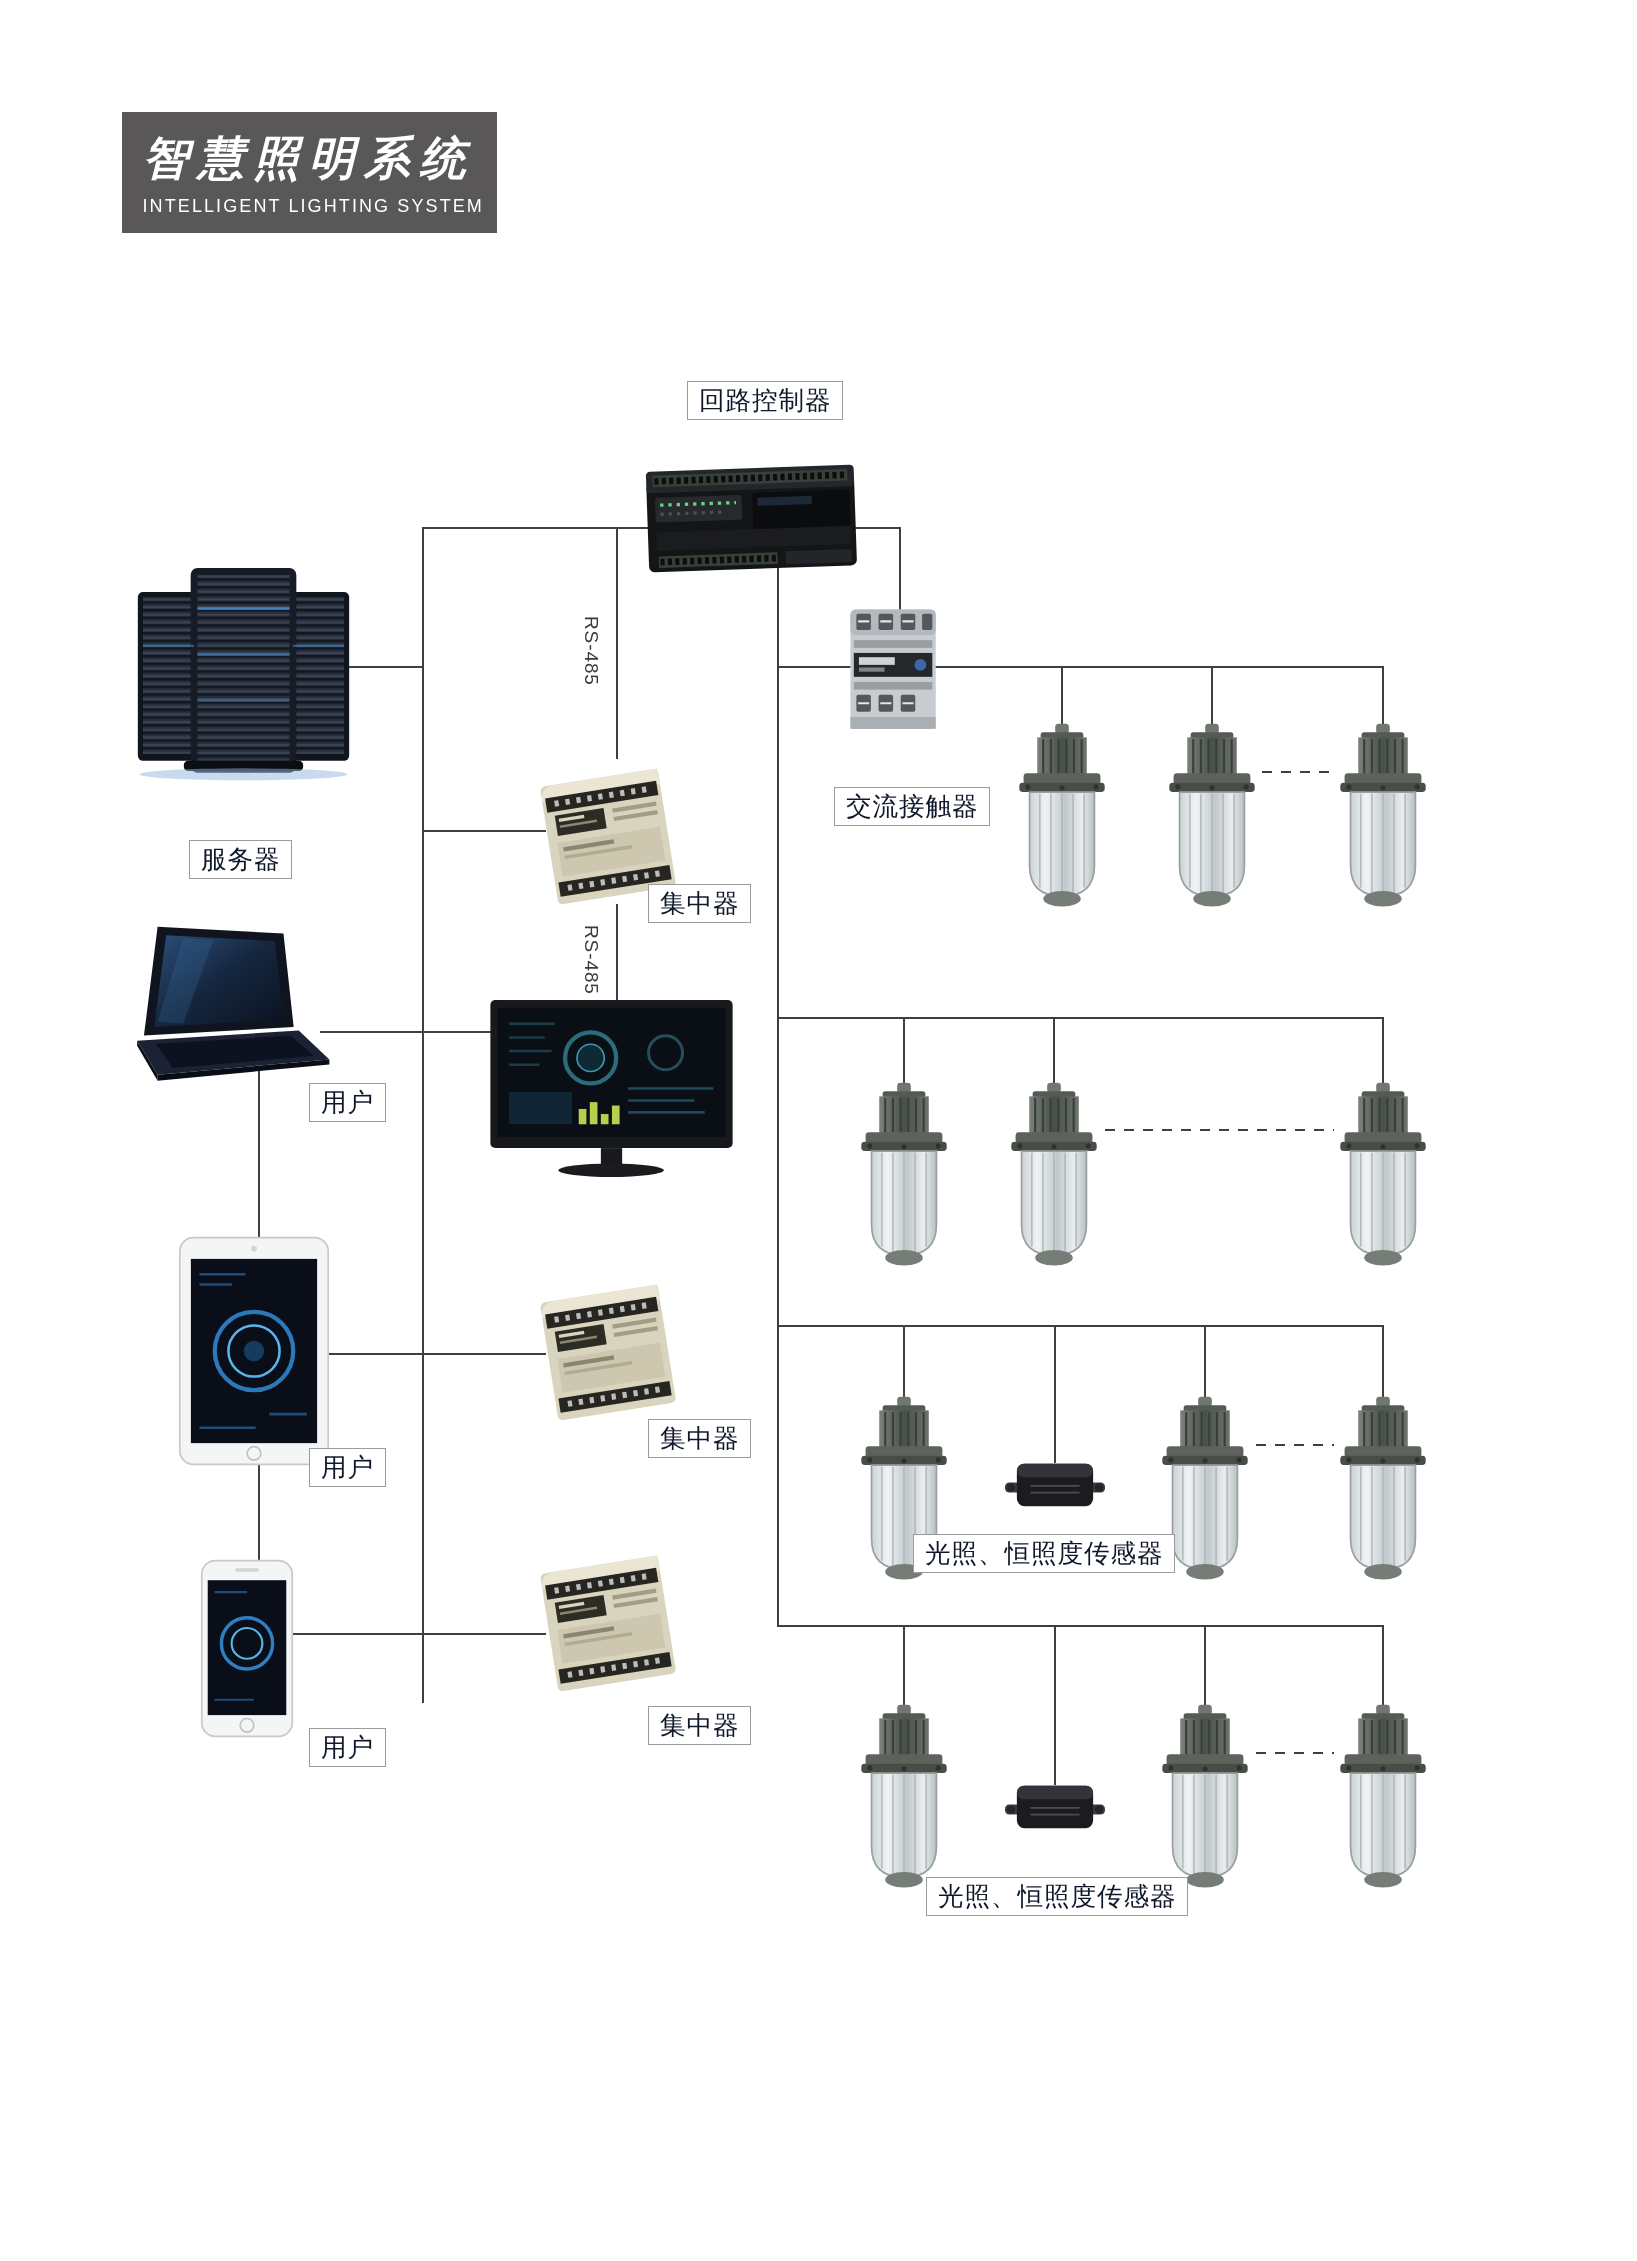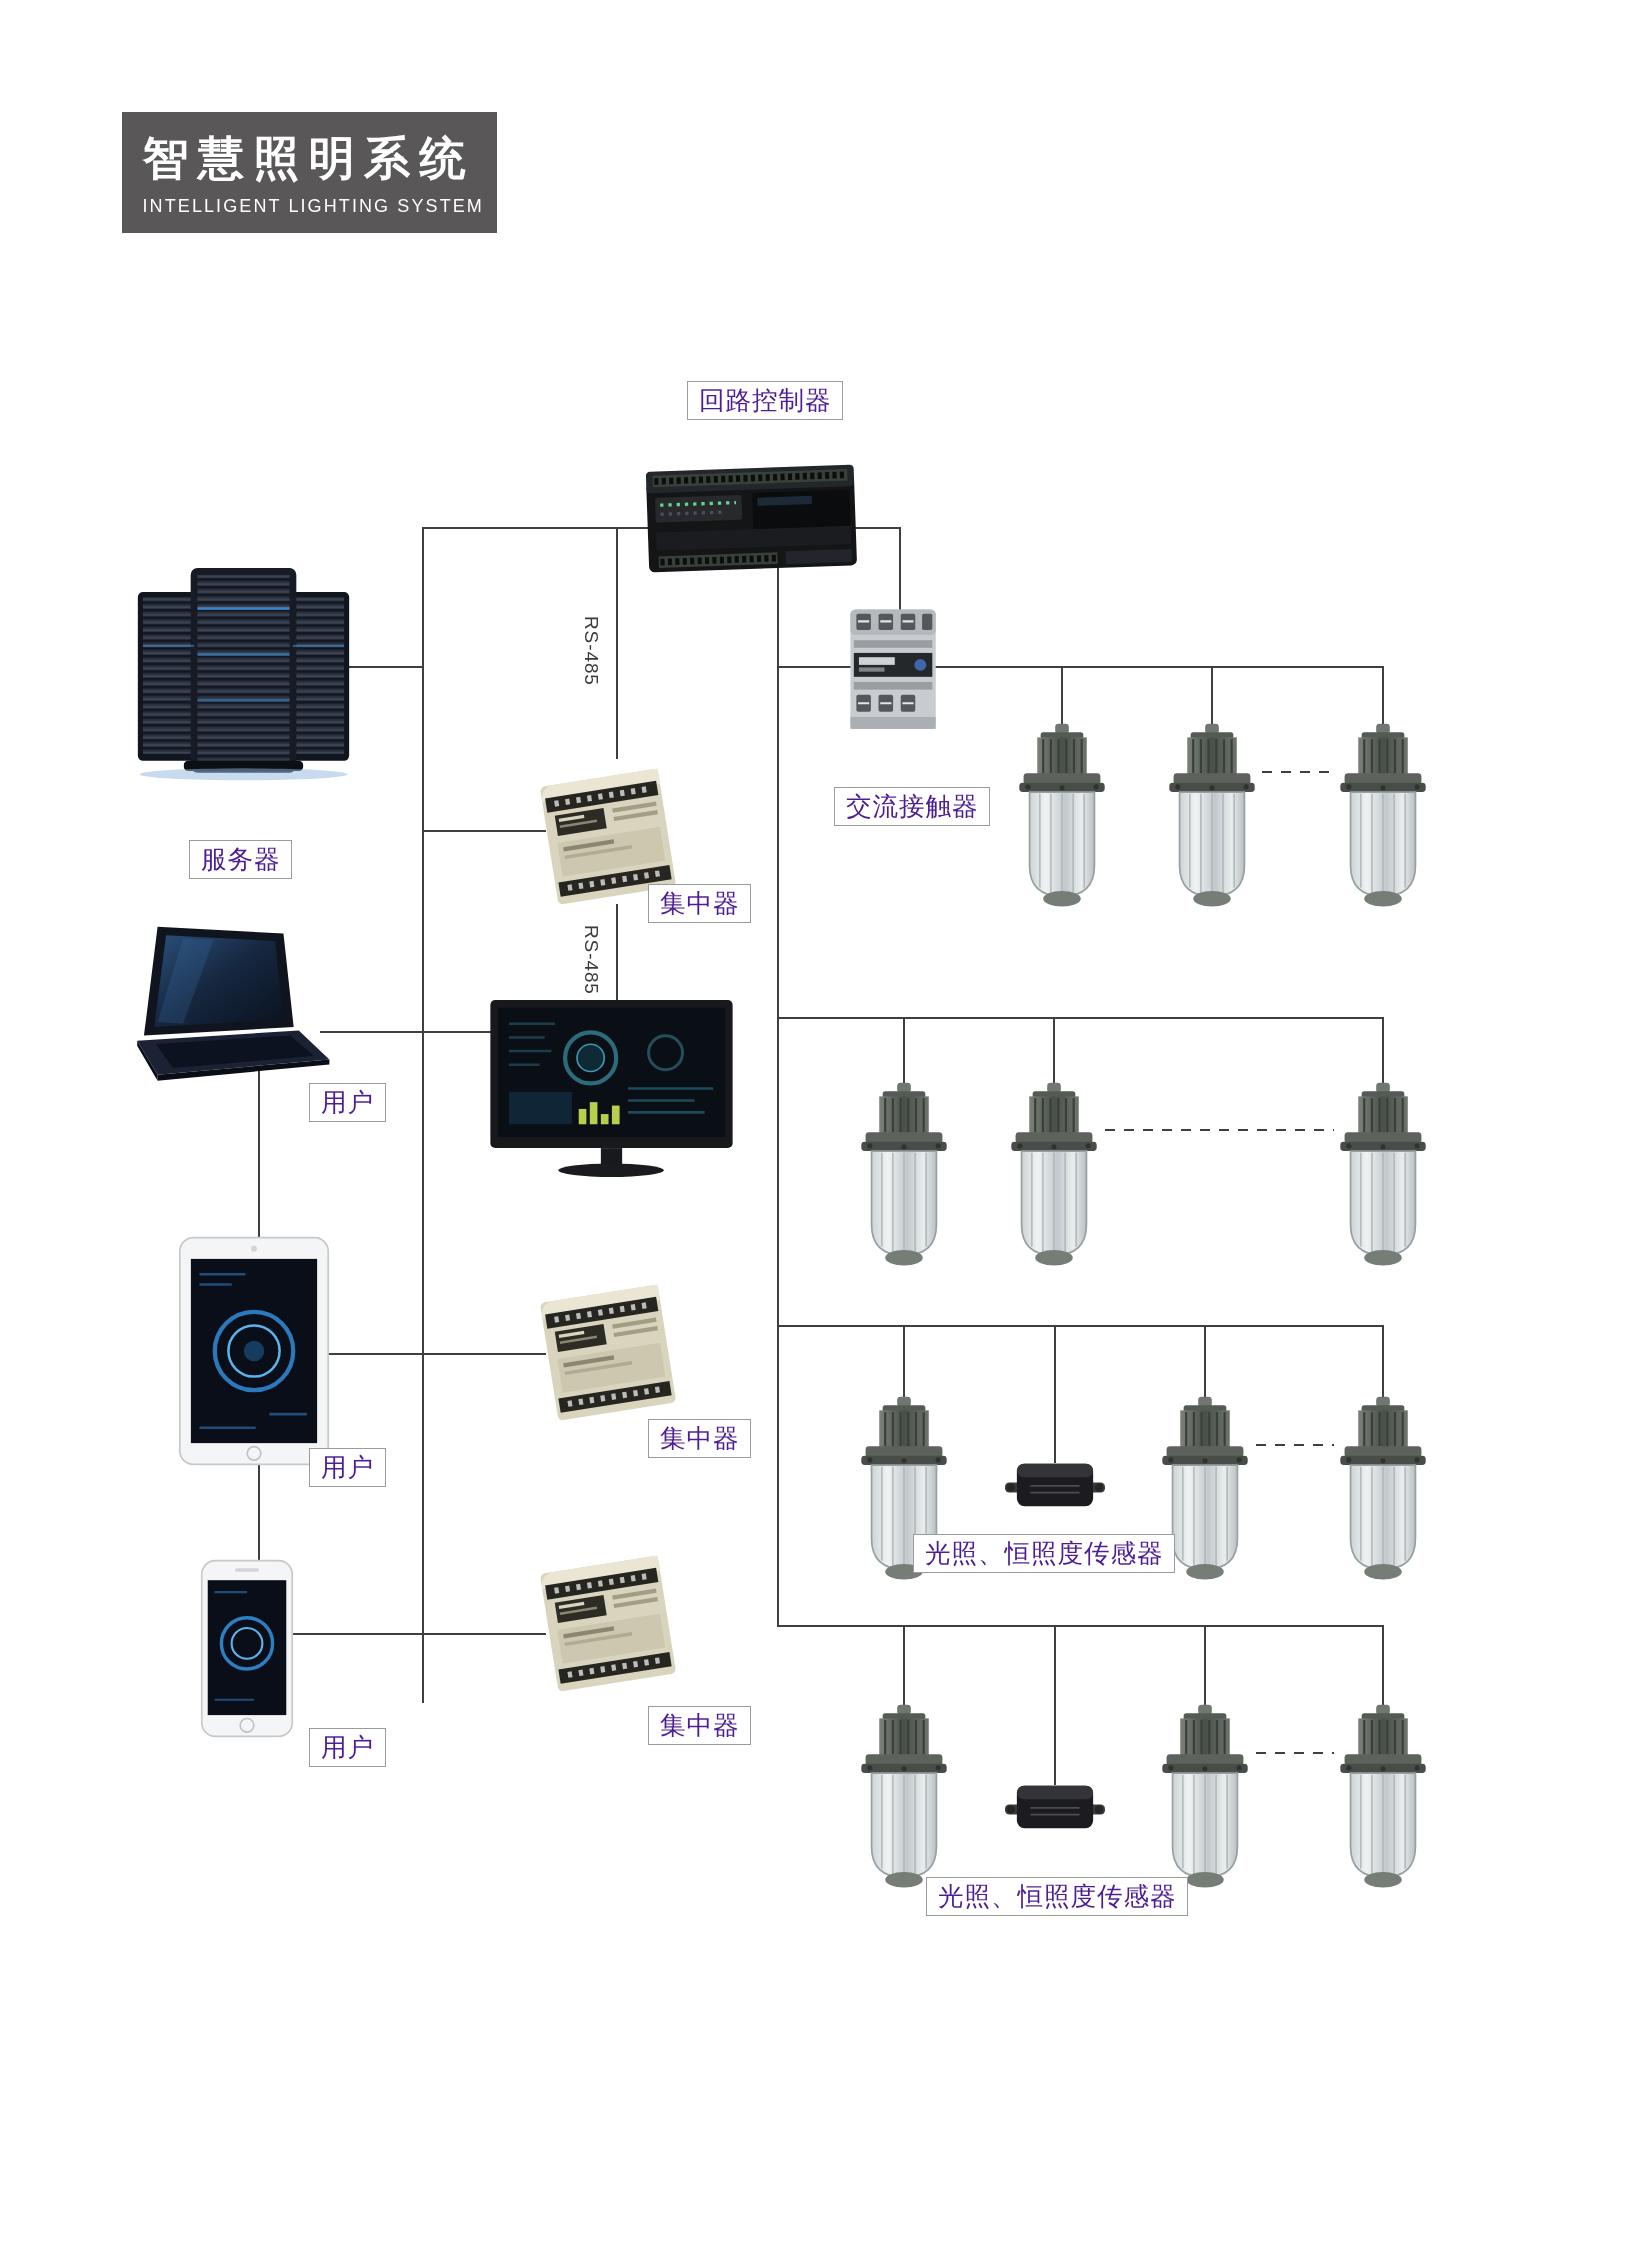--- a/index.html
+++ b/index.html
@@ -12,30 +12,30 @@
   .h { height:1.7px; }
   .v { width:1.7px; }
   .dash { position:absolute; height:1.7px; z-index:1;
           background:repeating-linear-gradient(90deg,#3f3f3f 0 10.2px,transparent 10.2px 19px); }
 
   
   .dev { position:absolute; z-index:2; }
 
   
   .lbl { position:absolute; z-index:5; background:#fff; border:0.9px solid #9b9b9b;
-         color:#4c1d95; font-size:25.6px; letter-spacing:0.9px; padding:2.6px 11px;
+         color:#0f172a; font-size:25.6px; letter-spacing:0.9px; padding:2.6px 11px;
          white-space:nowrap; line-height:1.25; }
   .vtext { position:absolute; z-index:5; color:#3e3a39; font-size:19px;
            writing-mode:vertical-rl; letter-spacing:0.9px; background:#fff; }
 
   
   .hdr { position:absolute; left:122px; top:112px; width:375px; height:121px;
          background:#595757; color:#fff; display:flex; flex-direction:column;
          justify-content:center; padding-left:20.5px; z-index:5; }
-  .hdr .t { font-size:46px; font-weight:bold; letter-spacing:9.4px; }
+  .hdr .t { font-size:46px; font-weight:bold; letter-spacing:9.4px;font-style:italic; }
   .hdr .s { font-size:18px; letter-spacing:2.1px; margin-top:6.8px; }
 </style>
 </head>
 <body>
 
 <div id="canvas">
 
   <svg width="0" height="0" style="position:absolute" aria-hidden="true">
     <defs>
       <linearGradient id="gBody" x1="0" y1="0" x2="1" y2="0">

